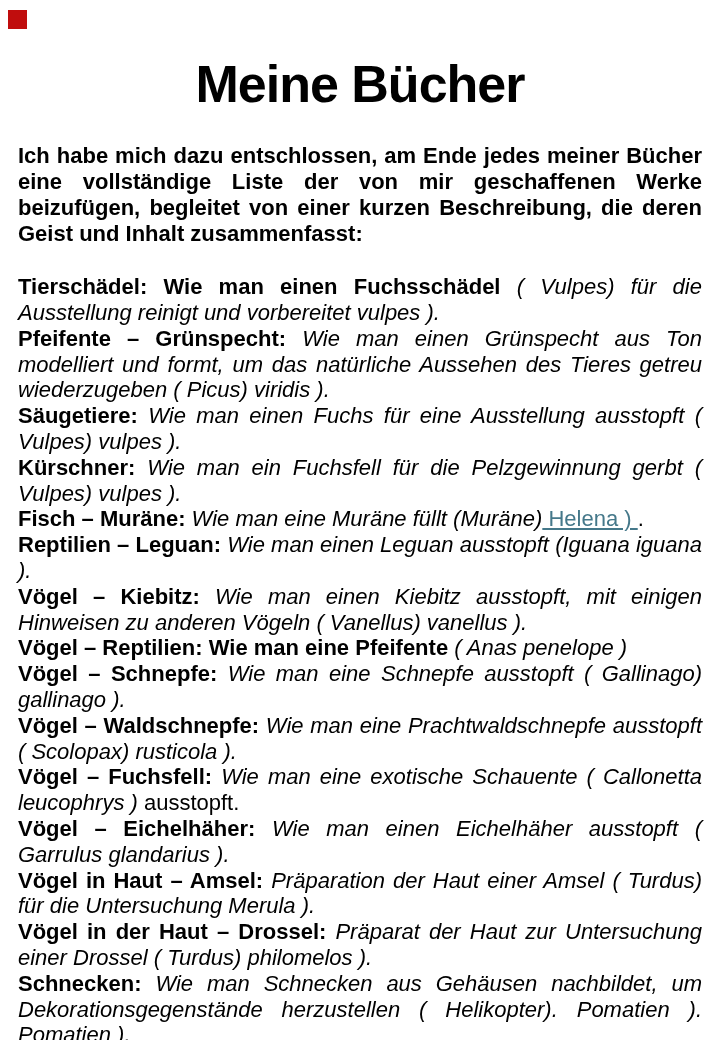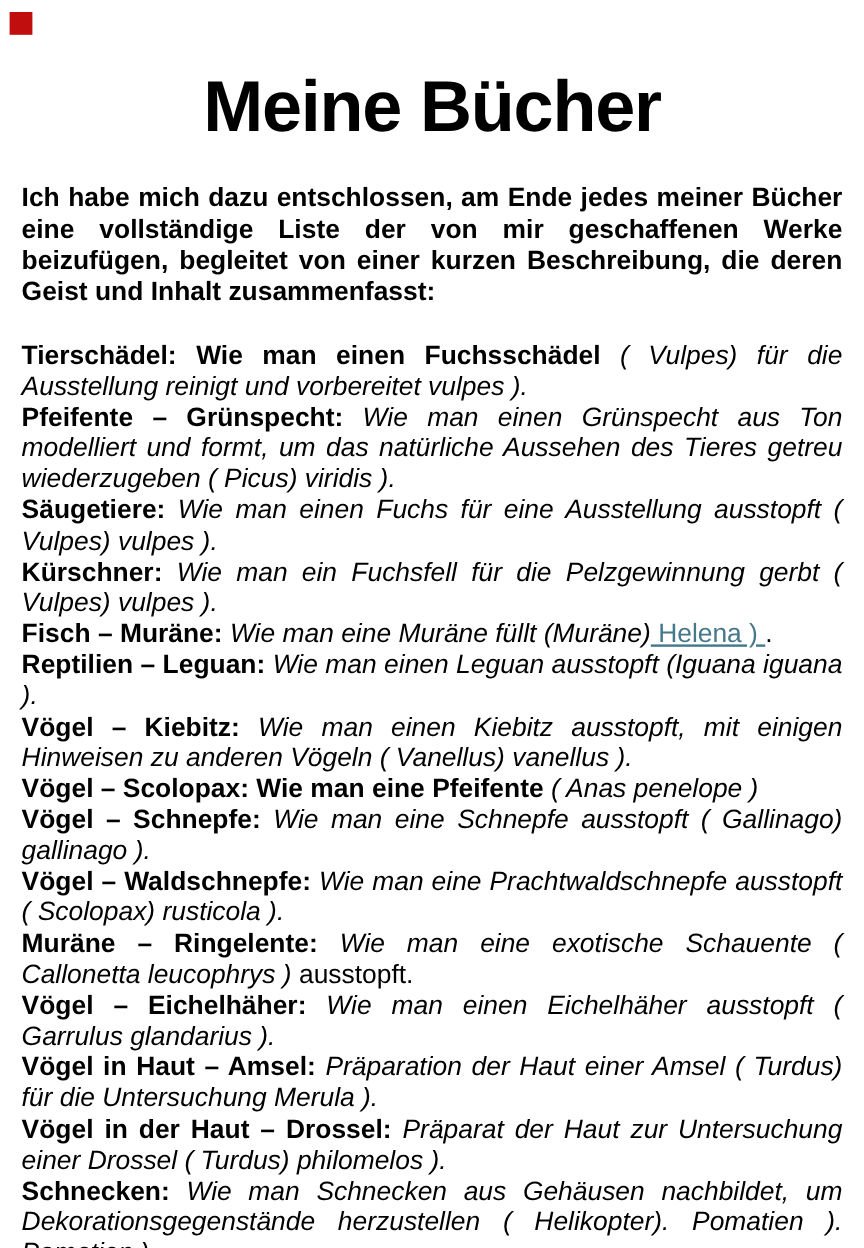--- a/index.html
+++ b/index.html
@@ -16,21 +16,21 @@
     left:8px;top:10px;
     width:19px;height:19px;
     background:#c00d0d;
   }
   .slide{
     padding:0 18px;
   }
   .title{
     margin:56px 0 0 0;
     text-align:center;
-    font-size:60px;
+    font-size:52px;
     font-weight:bold;
     line-height:1.1;
     letter-spacing:-1px;
   }
   .intro{
     margin:30px 0 0 0;
     font-size:22px;
     font-weight:bold;
     line-height:26px;
     text-align:justify;
@@ -62,22 +62,22 @@
   <h1 class="title">Meine Bücher</h1>
   <p class="intro">Ich habe mich dazu entschlossen, am Ende jedes meiner Bücher eine vollständige Liste der von mir geschaffenen Werke beizufügen, begleitet von einer kurzen Beschreibung, die deren Geist und Inhalt zusammenfasst:</p>
   <div class="entries">
       <p class="entry"><span class="seg-bold">Tierschädel: Wie man einen Fuchsschädel </span><span class="seg-italic">( Vulpes) für die Ausstellung reinigt und vorbereitet vulpes ).</span></p>
       <p class="entry"><span class="seg-bold">Pfeifente – Grünspecht: </span><span class="seg-italic">Wie man einen Grünspecht aus Ton modelliert und formt, um das natürliche Aussehen des Tieres getreu wiederzugeben ( Picus)  viridis ).</span></p>
       <p class="entry"><span class="seg-bold">Säugetiere: </span><span class="seg-italic">Wie man einen Fuchs für eine Ausstellung ausstopft ( Vulpes) vulpes ).</span></p>
       <p class="entry"><span class="seg-bold">Kürschner: </span><span class="seg-italic">Wie man ein Fuchsfell für die Pelzgewinnung gerbt ( Vulpes) vulpes ).</span></p>
       <p class="entry"><span class="seg-bold">Fisch – Muräne: </span><span class="seg-italic">Wie man eine Muräne füllt (Muräne)</span><a href="#" class="seg-link"> Helena ) </a><span class="seg-regular">.</span></p>
       <p class="entry"><span class="seg-bold">Reptilien – Leguan: </span><span class="seg-italic">Wie man einen Leguan ausstopft (Iguana iguana ).</span></p>
       <p class="entry"><span class="seg-bold">Vögel – Kiebitz: </span><span class="seg-italic">Wie man einen Kiebitz ausstopft, mit einigen Hinweisen zu anderen Vögeln ( Vanellus) vanellus ).</span></p>
-      <p class="entry"><span class="seg-bold">Vögel – Scolopax: Wie man eine Pfeifente </span><span class="seg-italic">( Anas penelope )</span></p>
+      <p class="entry"><span class="seg-bold">Vögel – Reptilien: Wie man eine Pfeifente </span><span class="seg-italic">( Anas penelope )</span></p>
       <p class="entry"><span class="seg-bold">Vögel – Schnepfe: </span><span class="seg-italic">Wie man eine Schnepfe ausstopft ( Gallinago) gallinago ).</span></p>
       <p class="entry"><span class="seg-bold">Vögel – Waldschnepfe: </span><span class="seg-italic">Wie man eine Prachtwaldschnepfe ausstopft ( Scolopax) rusticola ).</span></p>
-      <p class="entry"><span class="seg-bold">Muräne – Ringelente: </span><span class="seg-italic">Wie man eine exotische Schauente ( Callonetta leucophrys ) </span><span class="seg-regular">ausstopft.</span></p>
+      <p class="entry"><span class="seg-bold">Vögel – Fuchsfell: </span><span class="seg-italic">Wie man eine exotische Schauente ( Callonetta leucophrys ) </span><span class="seg-regular">ausstopft.</span></p>
       <p class="entry"><span class="seg-bold">Vögel – Eichelhäher: </span><span class="seg-italic">Wie man einen Eichelhäher ausstopft ( Garrulus glandarius ).</span></p>
       <p class="entry"><span class="seg-bold">Vögel in Haut – Amsel: </span><span class="seg-italic">Präparation der Haut einer Amsel ( Turdus) für die Untersuchung Merula ).</span></p>
       <p class="entry"><span class="seg-bold">Vögel in der Haut – Drossel: </span><span class="seg-italic">Präparat der Haut zur Untersuchung einer Drossel ( Turdus) philomelos ).</span></p>
       <p class="entry"><span class="seg-bold">Schnecken: </span><span class="seg-italic">Wie man Schnecken aus Gehäusen nachbildet, um Dekorationsgegenstände herzustellen ( Helikopter). Pomatien ). Pomatien ).</span></p>
     </div>
 </div>
 
 </body></html>

